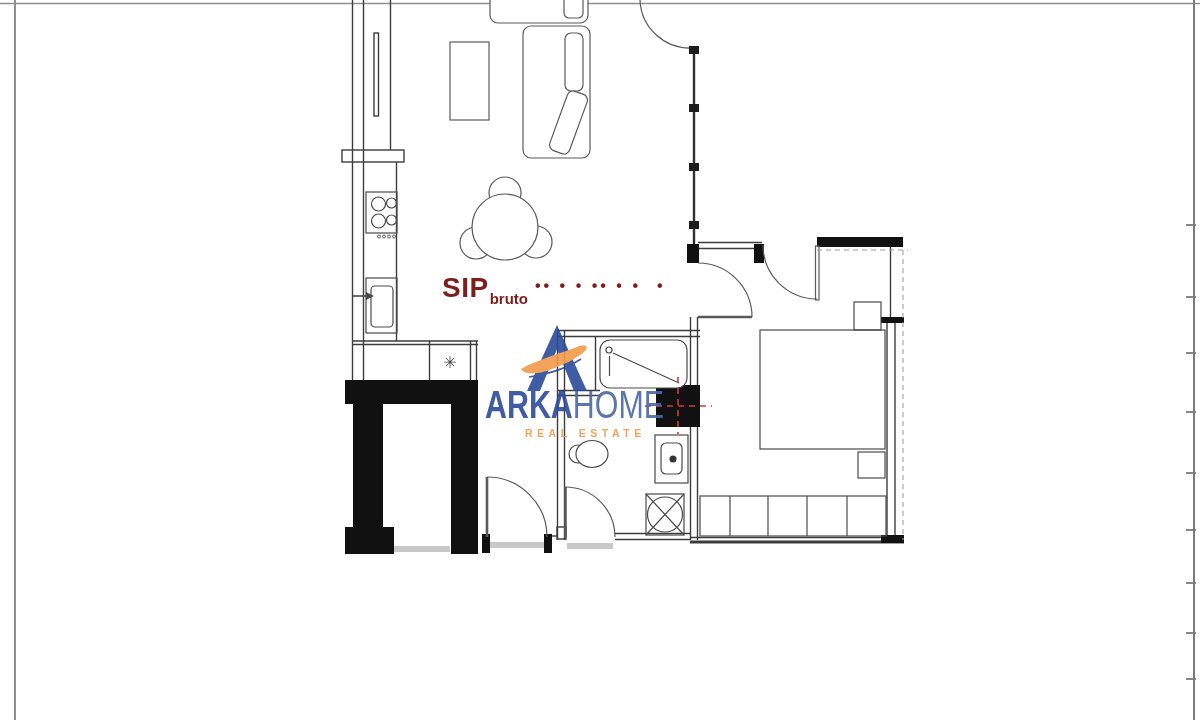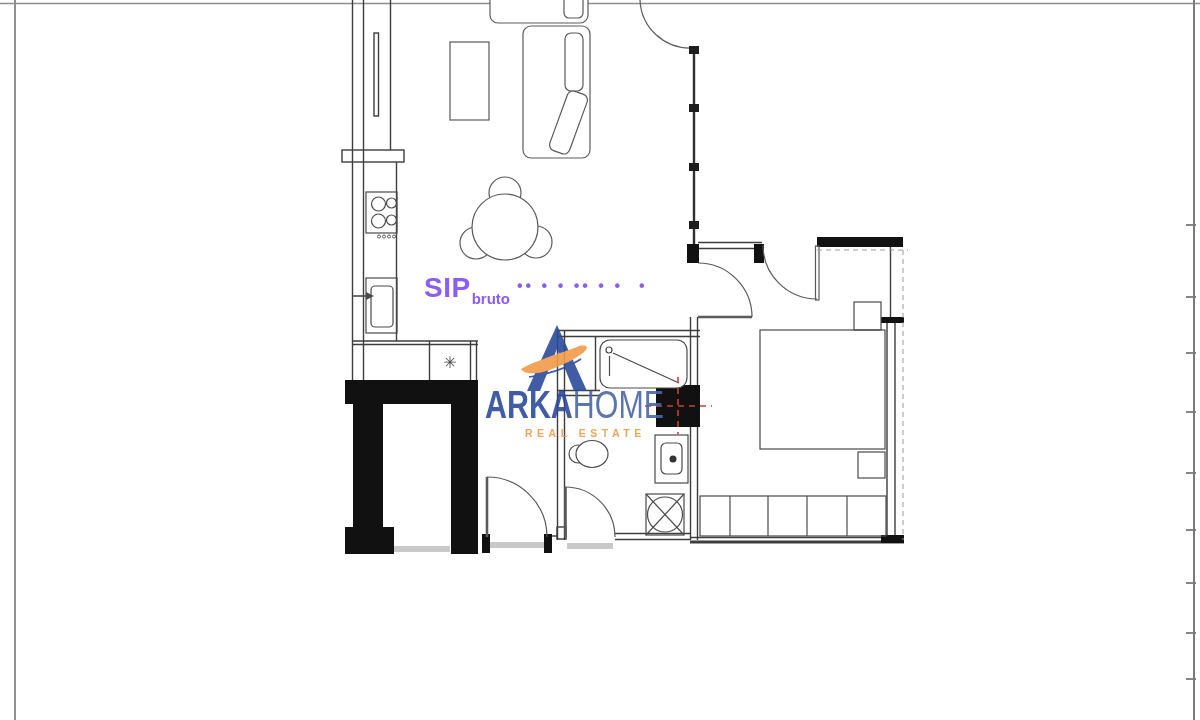--- a/index.html
+++ b/index.html
@@ -3,22 +3,22 @@
 <meta charset="utf-8">
 <style>
   html,body{margin:0;padding:0;background:#fff;}
   .page{
     position:relative;width:1200px;height:720px;background:#ffffff;
     font-family:"Liberation Sans", sans-serif;overflow:hidden;
   }
   .plan-svg{position:absolute;left:0;top:0;width:1200px;height:720px;}
   
   .sip{
-    position:absolute;left:424px;top:274px;white-space:nowrap;
-    color:#8b5cf6;line-height:1;
+    position:absolute;left:442px;top:274px;white-space:nowrap;
+    color:#7f1d1d;line-height:1;
   }
   .sip-main{font-size:28px;font-weight:800;letter-spacing:0.5px;}
   .sip-sub{font-size:15px;font-weight:700;position:relative;top:7px;left:1px;}
   .sip-dots{font-size:16px;font-weight:900;letter-spacing:3px;margin-left:8px;position:relative;top:-6px;}
   .sip-dot-last{font-size:16px;font-weight:900;margin-left:16px;position:relative;top:-6px;}
   
   .watermark{position:absolute;left:481px;top:320px;width:190px;height:125px;opacity:0.9;}
   .wm-mark{position:absolute;left:40px;top:3px;width:72px;height:72px;}
   .wm-brand{
     position:absolute;left:4px;top:64px;white-space:nowrap;

